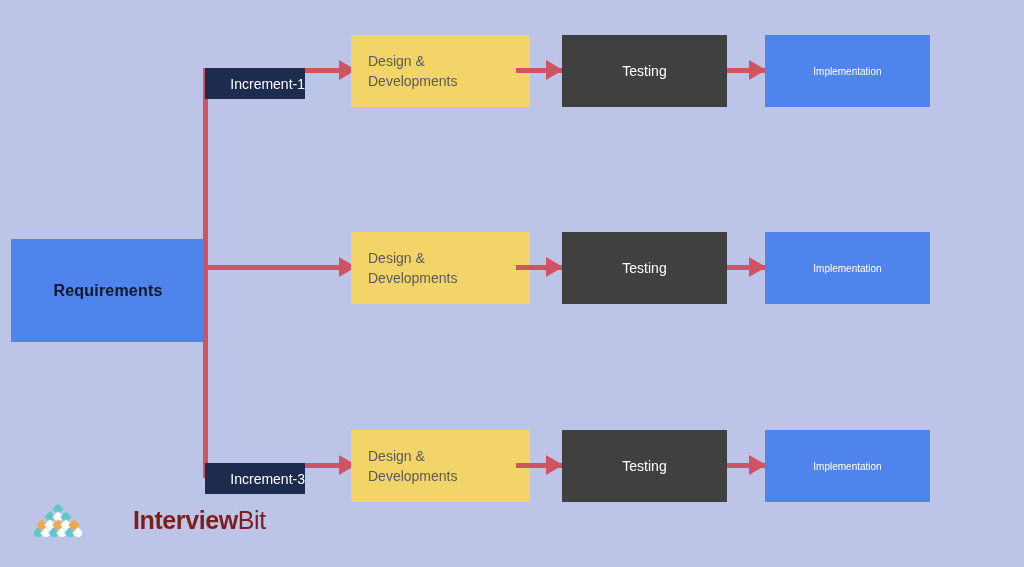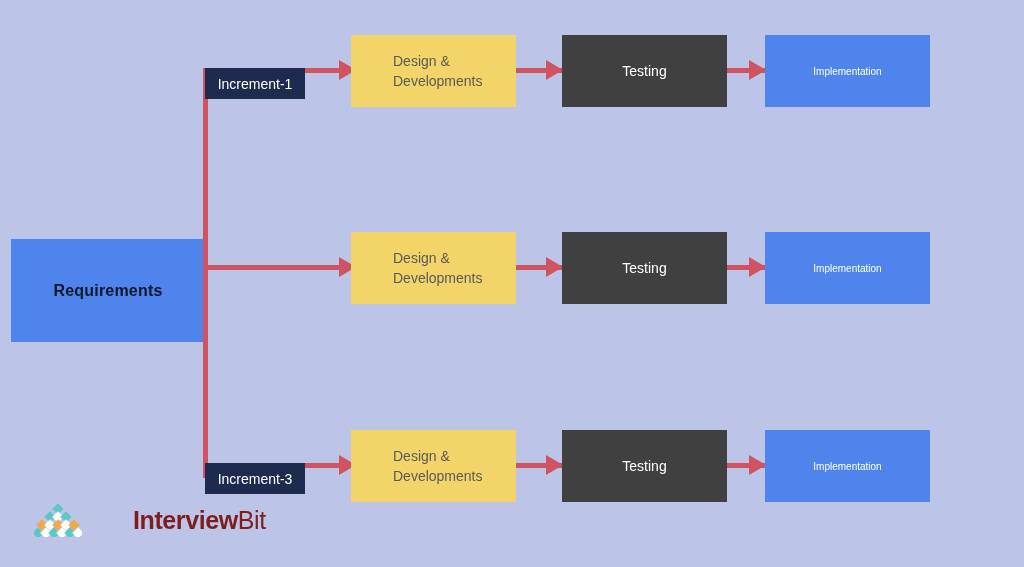--- a/index.html
+++ b/index.html
@@ -71,43 +71,43 @@
 
   
   .increment {
     position: absolute;
     left: 205px;
     width: 100px;
     height: 31px;
     background: #1c2b4e;
     display: flex;
     align-items: center;
-    justify-content: center;
+    justify-content: flex-end;
   }
   .increment span {
     color: #ffffff;
     font-size: 14px;
   }
   .increment.i1 { top: 68px; }
   .increment.i2 { top: 265px; }
   .increment.i3 { top: 463px; }
 
   
   .stage {
     position: absolute;
     height: 72px;
     box-sizing: border-box;
     display: flex;
     align-items: center;
   }
   .stage.design {
     left: 351px;
-    width: 165px;
+    width: 179px;
     background: #f2d469;
-    padding-left: 42px;
+    padding-left: 17px;
     justify-content: flex-start;
   }
   .stage.design .stage-label {
     color: #5a5a5a;
     font-size: 14px;
     line-height: 20px;
     text-align: left;
   }
   .stage.testing {
     left: 562px;

